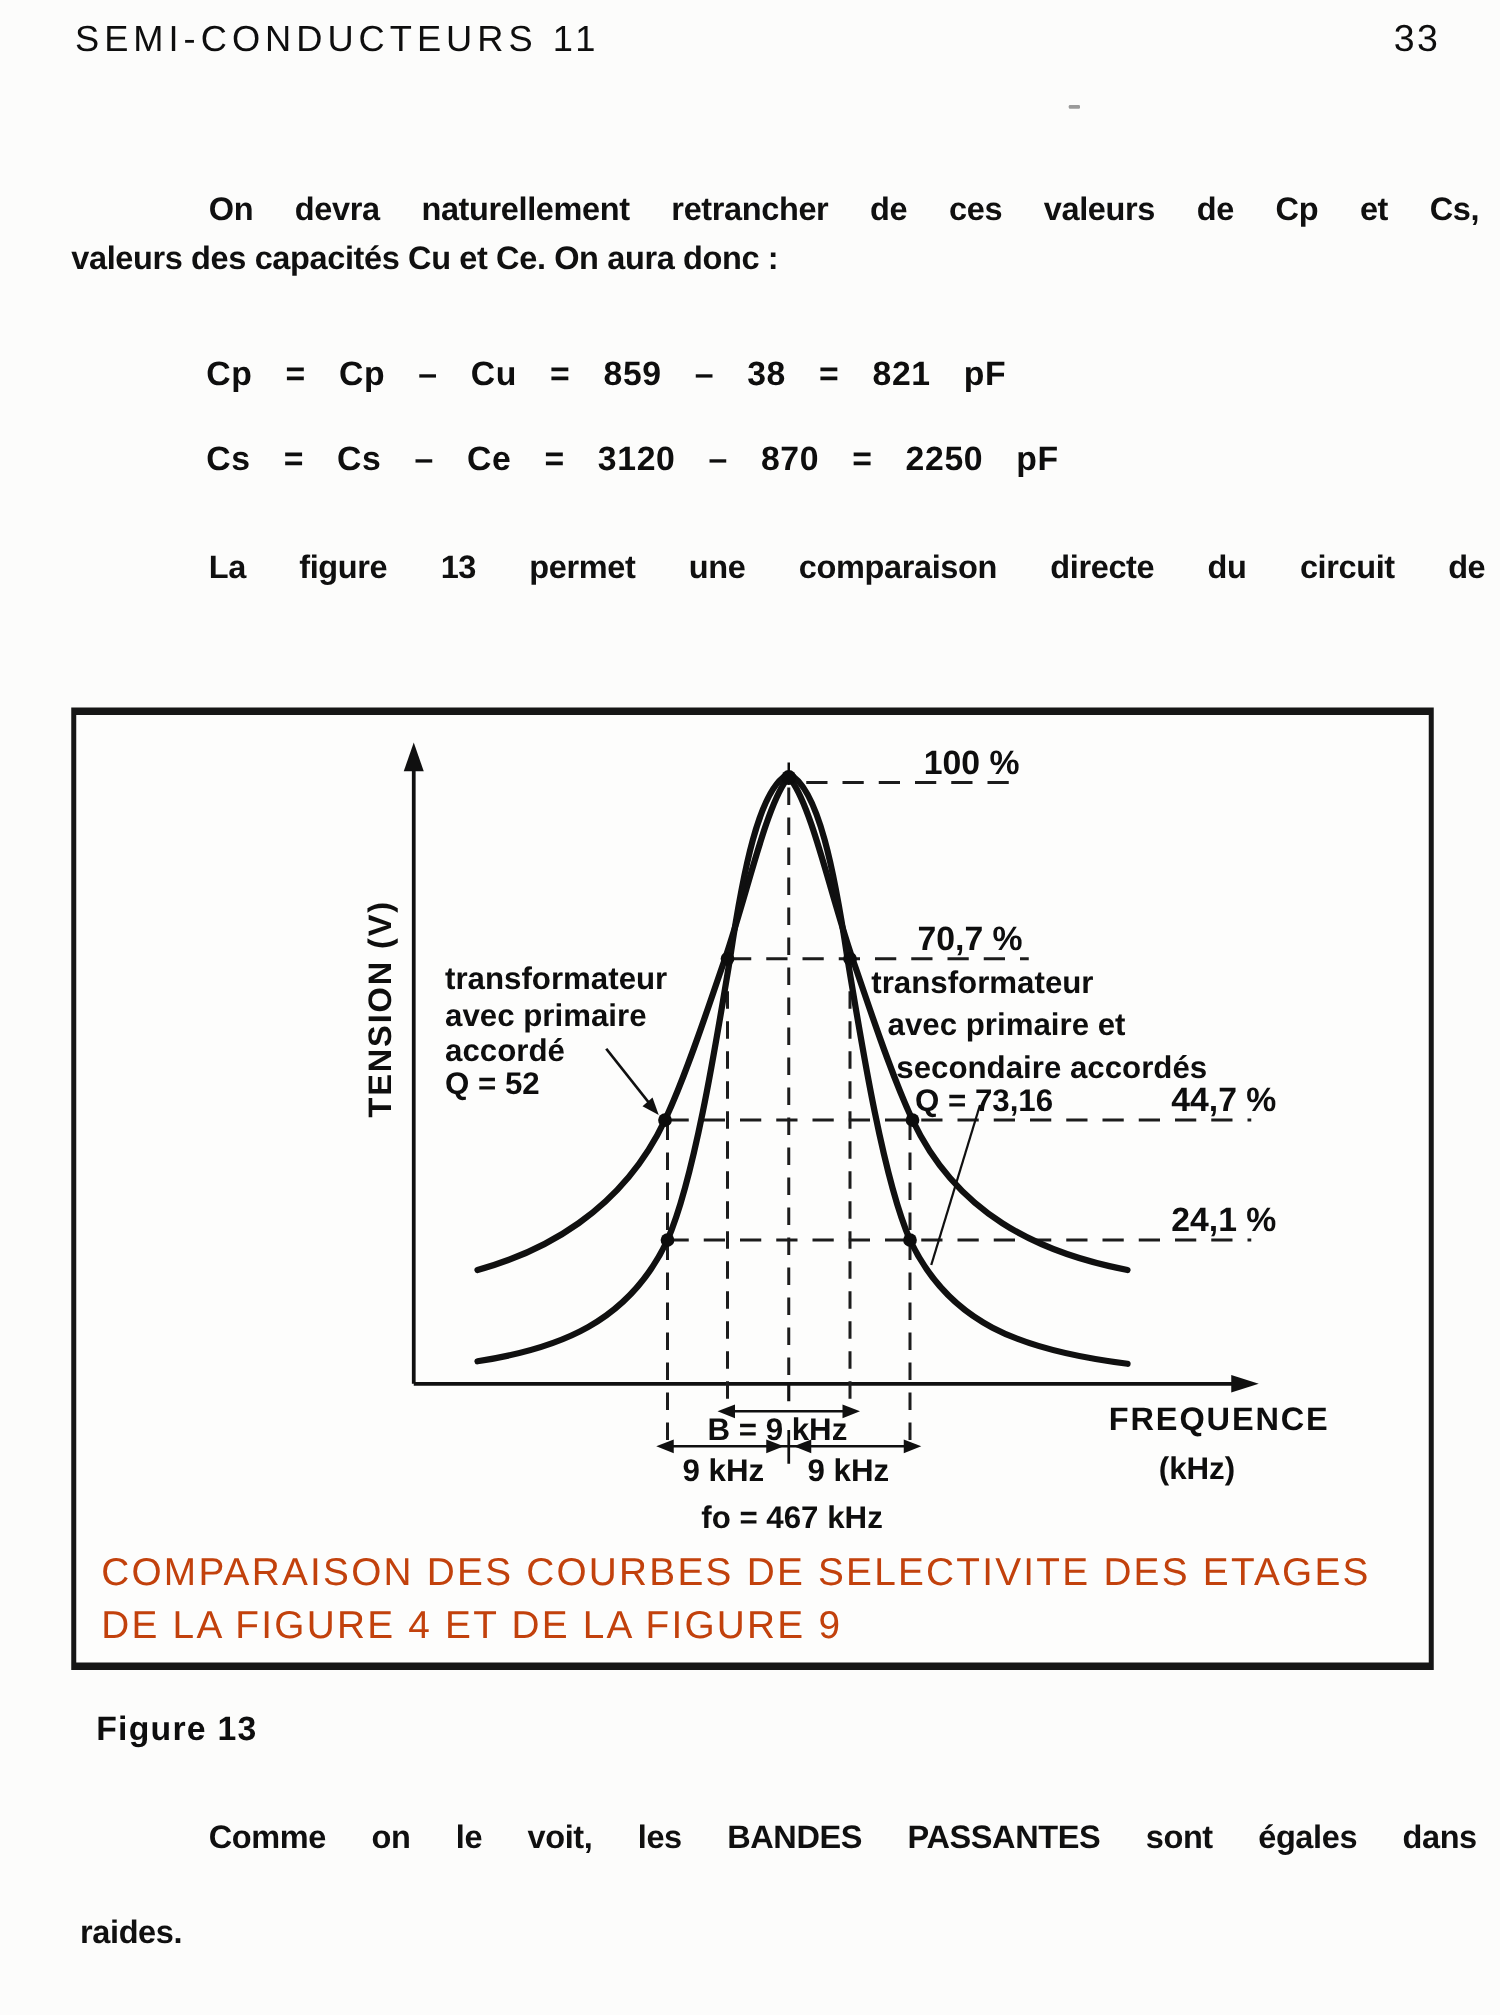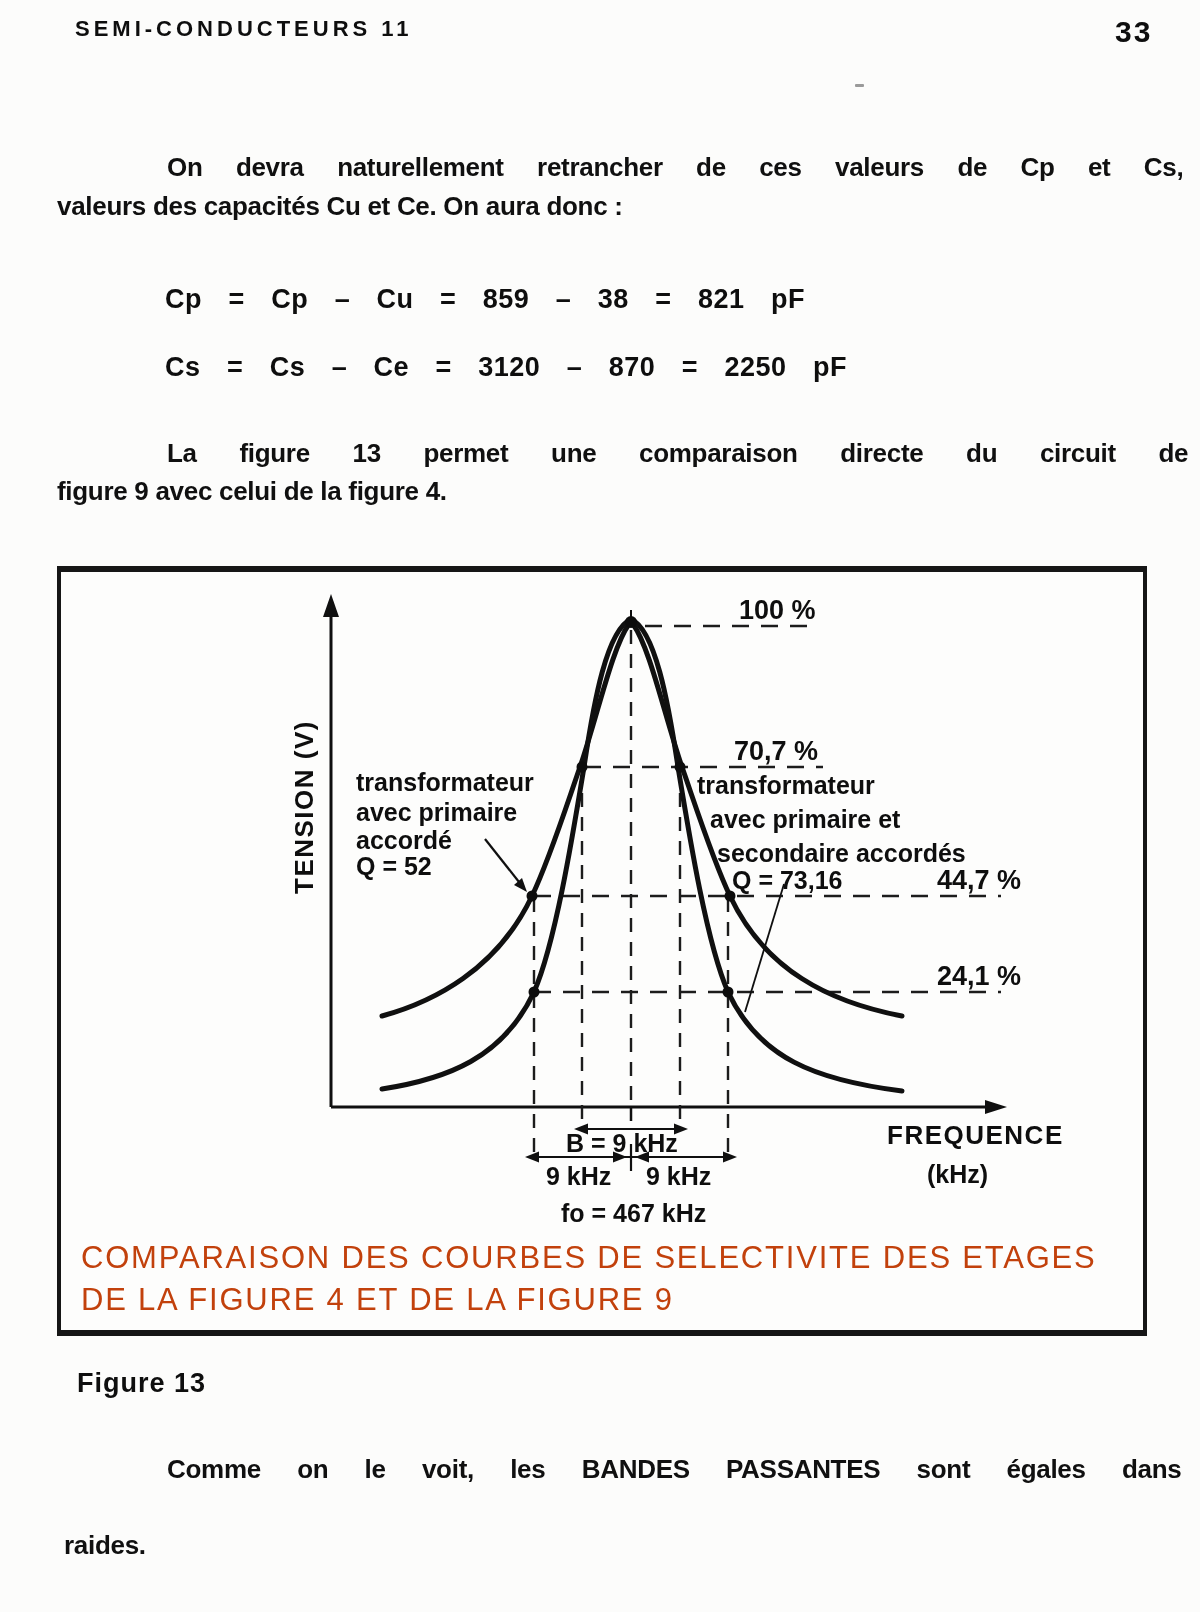--- a/index.html
+++ b/index.html
@@ -2,22 +2,22 @@
 <html><head>
 <meta charset="utf-8">
 <style>
   html,body{margin:0;padding:0;background:#e8e8e8;}
   .page{
     position:relative;width:1200px;height:1612px;background:#fcfcfb;
     font-family:"Liberation Sans",sans-serif;color:#0e0e0e;overflow:hidden;
     margin:0 auto;
   }
   .abs{position:absolute;}
-  .hdr{font-size:22px;font-weight:700;letter-spacing:4px;white-space:nowrap;margin-left:15px;}
-  .pgnum{font-size:30px;font-weight:700;letter-spacing:2px;}
+  .hdr{font-size:29px;font-weight:400;letter-spacing:4px;white-space:nowrap;}
+  .pgnum{font-size:30px;font-weight:400;letter-spacing:2px;}
   .body-line{
     font-size:26px;font-weight:700;letter-spacing:-0.3px;line-height:34px;
     white-space:nowrap;color:#101010;text-align:right;
   }
   .just{text-align:justify;text-align-last:justify;white-space:normal;}
   .indent{padding-left:110px;}
   .eq{
     font-size:27px;font-weight:700;letter-spacing:0.5px;white-space:normal;
     text-align:justify;text-align-last:justify;
   }
@@ -46,21 +46,20 @@
   <div class="abs pgnum" style="left:1115px;top:15px;">33</div>
   <div class="abs artifact" style="left:855px;top:84px;"></div>
 
   <div class="abs body-line just indent" style="left:57px;top:150px;width:1085px;">On devra naturellement retrancher de ces valeurs de Cp et Cs, les</div>
   <div class="abs body-line" style="left:57px;top:189px;">valeurs des capacités Cu et Ce. On aura donc :</div>
 
   <div class="abs eq" style="left:165px;top:284px;width:640px;">Cp = Cp – Cu = 859 – 38 = 821 pF</div>
   <div class="abs eq" style="left:165px;top:352px;width:682px;">Cs = Cs – Ce = 3120 – 870 = 2250 pF</div>
 
   <div class="abs body-line just indent" style="left:57px;top:436px;width:1085px;">La figure 13 permet une comparaison directe du circuit de la</div>
-  <div class="abs body-line" style="left:57px;top:474px;">figure 9 avec celui de la figure 4.</div>
 
   <div class="abs figbox" style="left:57px;top:566px;width:1082px;height:758px;">
 
     <svg width="1082" height="758" viewBox="0 0 1082 758" style="position:absolute;left:0;top:0;">
 
       <g>
         <line x1="270" y1="34" x2="270" y2="535" stroke="#101010" stroke-width="3"></line>
         <polygon points="270,22 262,45 278,45" fill="#101010"></polygon>
         <line x1="270" y1="535" x2="934" y2="535" stroke="#101010" stroke-width="3"></line>
         <polygon points="946,535 924,528 924,542" fill="#101010"></polygon>

